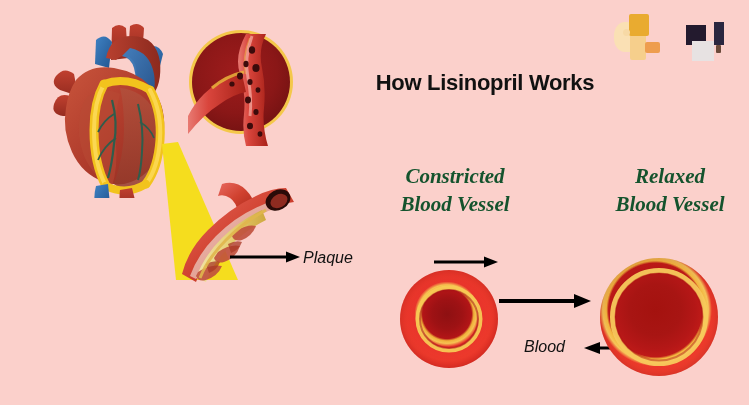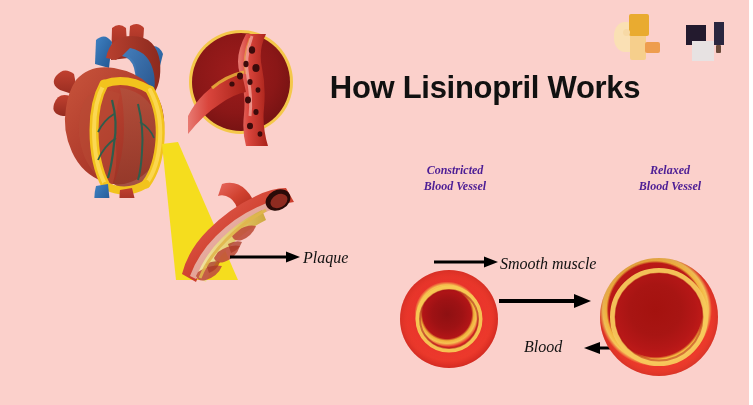--- a/index.html
+++ b/index.html
@@ -32,45 +32,45 @@
   }
 
   
   .title {
     position: absolute;
     left: 300px;
     top: 70px;
     width: 370px;
     text-align: center;
     font-family: "Liberation Sans", sans-serif;
-    font-size: 31px;
+    font-size: 22px;
     font-weight: bold;
     color: #111111;
     letter-spacing: -0.3px;
     white-space: nowrap;
   }
 
   
   .vessel-heading {
     position: absolute;
     text-align: center;
     font-family: "Liberation Serif", serif;
     font-style: italic;
     font-weight: bold;
-    font-size: 12px;
-    color: #4c1d95;
+    font-size: 21px;
+    color: #14532d;
     line-height: 1.32;
   }
   #heading-constricted { left: 370px; top: 163px; width: 170px; }
   #heading-relaxed     { left: 585px; top: 163px; width: 170px; }
 
   
   .annot {
     position: absolute;
-    font-family: Liberation Serif, serif;
+    font-family: Liberation Sans, sans-serif;
     font-style: italic;
     font-size: 16px;
     color: #111111;
     white-space: nowrap;
   }
   #label-plaque        { left: 303px; top: 249px; }
   #label-smooth-muscle { left: 500px; top: 255px; }
   #label-lumen         { left: 524px; top: 338px; }
 
   
@@ -386,21 +386,20 @@
     <div>Constricted</div>
     <div>Blood Vessel</div>
   </div>
 
   <div class="vessel-heading" id="heading-relaxed">
     <div>Relaxed</div>
     <div>Blood Vessel</div>
   </div>
 
   <div class="annot" id="label-plaque">Plaque</div>
-  <div class="annot" id="label-smooth-muscle">Smooth muscle</div>
   <div class="annot" id="label-lumen">Blood</div>
 
   <div class="wm" id="wm-blob-a"></div>
   <div class="wm" id="wm-blob-c"></div>
   <div class="wm" id="wm-blob-b"></div>
   <div class="wm" id="wm-blob-d"></div>
   <div class="wm" id="wm-blob-e"></div>
   <div class="wm" id="wm-rect-dark"></div>
   <div class="wm" id="wm-rect-tall"></div>
   <div class="wm" id="wm-rect-light"></div>

